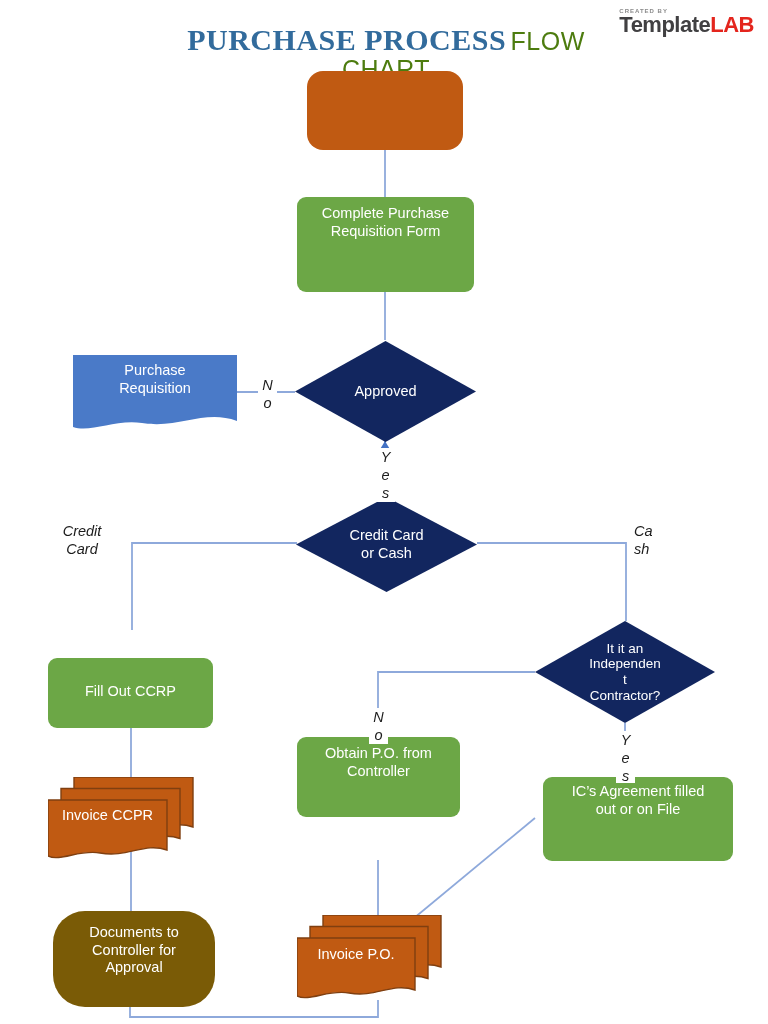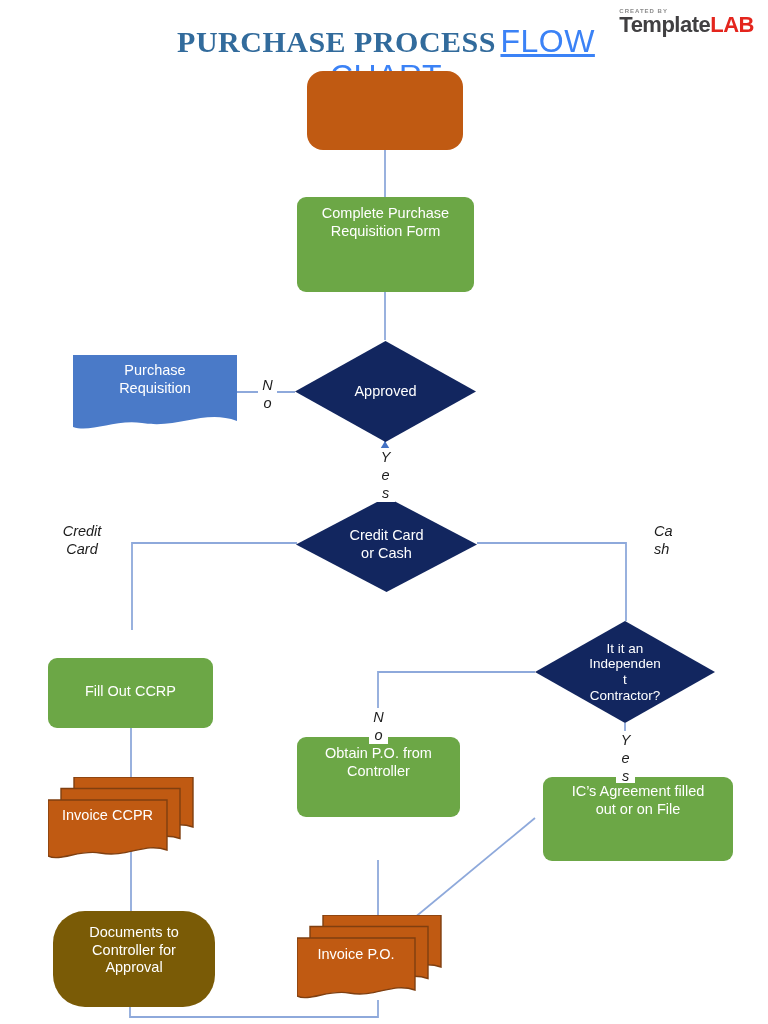--- a/index.html
+++ b/index.html
@@ -2,21 +2,21 @@
 <html><head>
 <meta charset="utf-8">
 <style>
   html,body{margin:0;padding:0;background:#fff;}
   .page{position:relative;width:768px;height:1024px;background:#ffffff;overflow:hidden;
         font-family:"Liberation Sans",sans-serif;}
   .abs{position:absolute;}
   
   .title{left:140px;top:24px;width:492px;text-align:center;z-index:1;line-height:1.08;}
   .title .serif{font-family:"Liberation Serif",serif;font-weight:700;font-size:30px;color:#326b9c;letter-spacing:.5px;}
-  .title .accent{font-size:32px;color:#3b82f6;font-weight:400;letter-spacing:.5px;text-decoration:underline;}
+  .title .accent{font-size:25px;color:#4d7c0f;font-weight:400;letter-spacing:.5px;}
   .logo{right:14px;top:8px;z-index:4;text-align:left;cursor:pointer;}
   .logo .createdby{font-size:6px;color:#8a8a8a;letter-spacing:1px;font-weight:700;}
   .logo .brand{font-size:22px;font-weight:700;color:#414042;letter-spacing:-.5px;line-height:1;}
   .logo .brand .lab{color:#e4251d;}
   
   .node{z-index:2;box-sizing:border-box;color:#fff;text-align:center;}
   .rect-green{background:#6ca746;border-radius:9px;}
   .round-orange{background:#c05a12;border-radius:16px;}
   .round-olive{background:#7a5b06;border-radius:32px;}
   .diamond{background:#12265f;clip-path:polygon(50% 0,100% 50%,50% 100%,0 50%);
@@ -124,19 +124,19 @@
     </g>
   </svg>
   <div class="abs docstack-label" style="left:297px;top:946px;width:118px;">Invoice P.O.</div>
 
   <div class="abs elabel stack whitebg" style="left:258px;top:376px;">No</div>
 
   <div class="abs elabel stack whitebg" style="left:376px;top:448px;height:54px;">Yes</div>
 
   <div class="abs elabel" style="left:56px;top:522px;width:52px;">Credit Card</div>
 
-  <div class="abs elabel" style="left:634px;top:522px;width:21px;word-break:break-all;text-align:left;margin-left:20px;">Cash</div>
+  <div class="abs elabel" style="left:634px;top:522px;width:21px;word-break:break-all;text-align:left;">Cash</div>
 
   <div class="abs elabel stack whitebg" style="left:369px;top:708px;">No</div>
 
   <div class="abs elabel stack whitebg" style="left:616px;top:731px;height:52px;">Yes</div>
 
 </div>
 
 </body></html>

